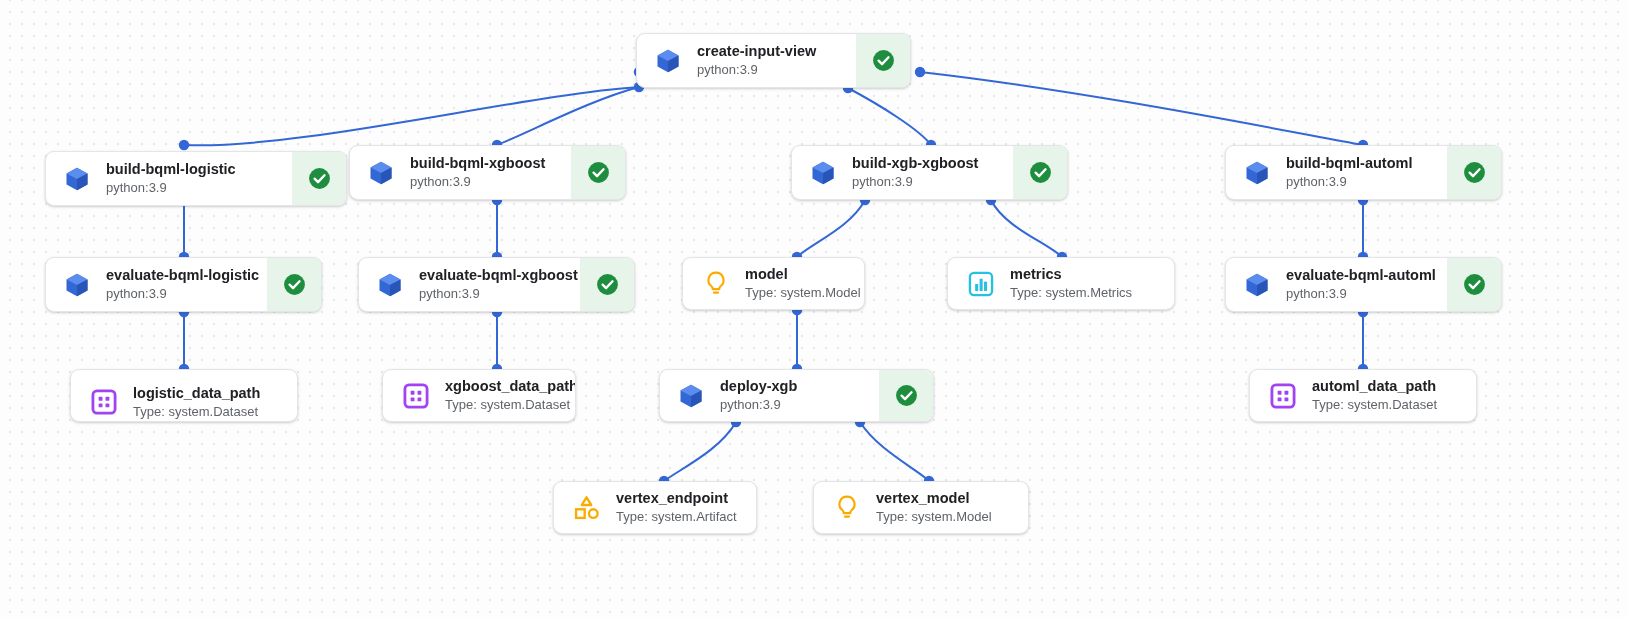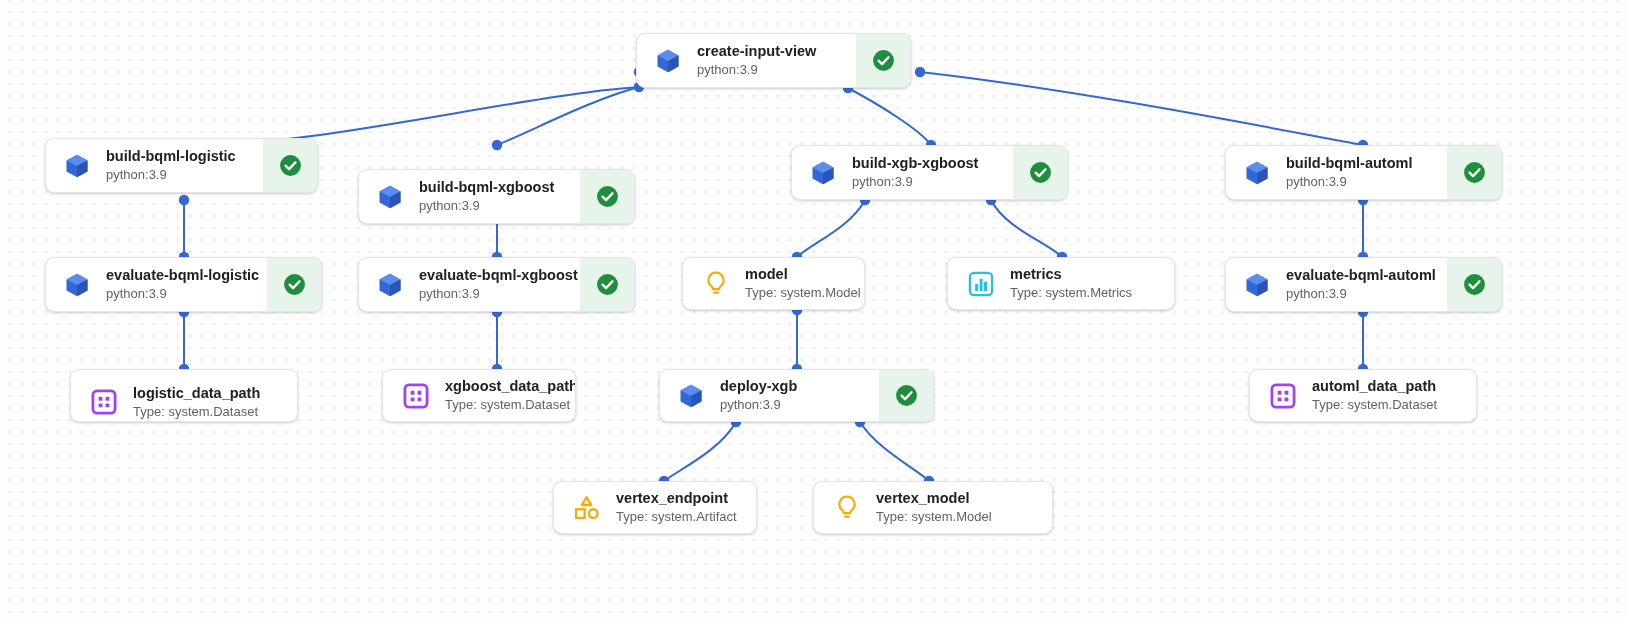--- a/index.html
+++ b/index.html
@@ -160,42 +160,42 @@
             <div class="node-sub">python:3.9</div>
           </div>
         </div>
         <div class="status-panel">
           <svg width="25" height="25" viewBox="0 0 24 24">
             <circle cx="12" cy="12" r="10" fill="#1e8e3e"></circle>
             <path d="M7.3 12.2 10.6 15.5 16.8 8.9" fill="none" stroke="#ffffff" stroke-width="2.3" stroke-linecap="round" stroke-linejoin="round"></path>
           </svg>
         </div>
       </div>
-      <div class="node task" style="left: 45px; top: 138px; width: 273px; height: 55px;">
+      <div class="node task" style="left: 45px; top: 151px; width: 302px; height: 55px;">
         <div class="node-body">
           <span class="node-icon">
             <svg width="28" height="28" viewBox="0 0 24 24">
               <path d="M12 2.4 21 7.2v9.6L12 21.6 3 16.8V7.2Z" fill="#3367d6"></path>
               <path d="M12 2.4 21 7.2 12 12 3 7.2Z" fill="#5b8def"></path>
               <path d="M12 12 21 7.2v9.6L12 21.6Z" fill="#2a55b8"></path>
             </svg>
           </span>
           <div class="node-text">
             <div class="node-title">build-bqml-logistic</div>
             <div class="node-sub">python:3.9</div>
           </div>
         </div>
         <div class="status-panel">
           <svg width="25" height="25" viewBox="0 0 24 24">
             <circle cx="12" cy="12" r="10" fill="#1e8e3e"></circle>
             <path d="M7.3 12.2 10.6 15.5 16.8 8.9" fill="none" stroke="#ffffff" stroke-width="2.3" stroke-linecap="round" stroke-linejoin="round"></path>
           </svg>
         </div>
       </div>
-      <div class="node task" style="left: 358px; top: 145px; width: 277px; height: 55px; margin-top: 24px;">
+      <div class="node task" style="left: 349px; top: 145px; width: 277px; height: 55px;">
         <div class="node-body">
           <span class="node-icon">
             <svg width="28" height="28" viewBox="0 0 24 24">
               <path d="M12 2.4 21 7.2v9.6L12 21.6 3 16.8V7.2Z" fill="#3367d6"></path>
               <path d="M12 2.4 21 7.2 12 12 3 7.2Z" fill="#5b8def"></path>
               <path d="M12 12 21 7.2v9.6L12 21.6Z" fill="#2a55b8"></path>
             </svg>
           </span>
           <div class="node-text">
             <div class="node-title">build-bqml-xgboost</div>
@@ -424,21 +424,21 @@
               <rect x="2.6" y="13.1" width="7.4" height="7.4" fill="none" stroke="#f9ab00" stroke-width="2"></rect>
               <circle cx="17.4" cy="16.8" r="3.7" fill="none" stroke="#f9ab00" stroke-width="2"></circle>
             </svg>
           </span>
           <div class="node-text">
             <div class="node-title">vertex_endpoint</div>
             <div class="node-sub">Type: system.Artifact</div>
           </div>
         </div>
       </div>
-      <div class="node artifact" style="left: 813px; top: 481px; width: 240px; height: 53px;">
+      <div class="node artifact" style="left: 813px; top: 481px; width: 216px; height: 53px;">
         <div class="node-body">
           <span class="node-icon">
             <svg width="26" height="28" viewBox="0 0 24 26">
               <path d="M12 2.5a7 7 0 0 0-4.2 12.6c.7.6 1.1 1.3 1.1 2.1v.6h6.2v-.6c0-.8.4-1.5 1.1-2.1A7 7 0 0 0 12 2.5Z" fill="none" stroke="#f9ab00" stroke-width="2" stroke-linejoin="round"></path>
               <rect x="9.1" y="20" width="5.8" height="2" rx="1" fill="#f9ab00"></rect>
             </svg>
           </span>
           <div class="node-text">
             <div class="node-title">vertex_model</div>
             <div class="node-sub">Type: system.Model</div>

